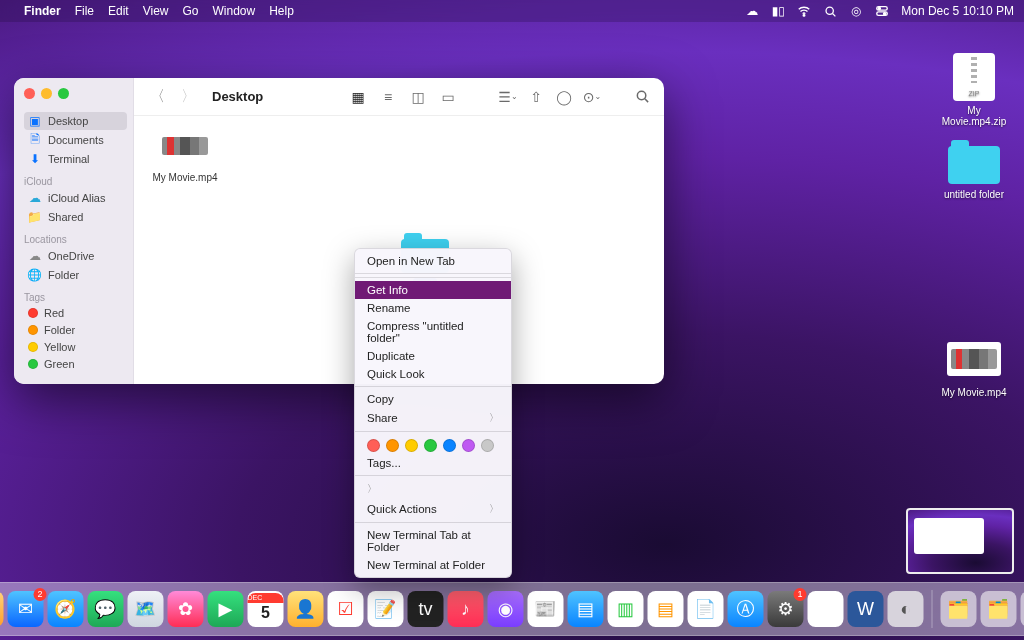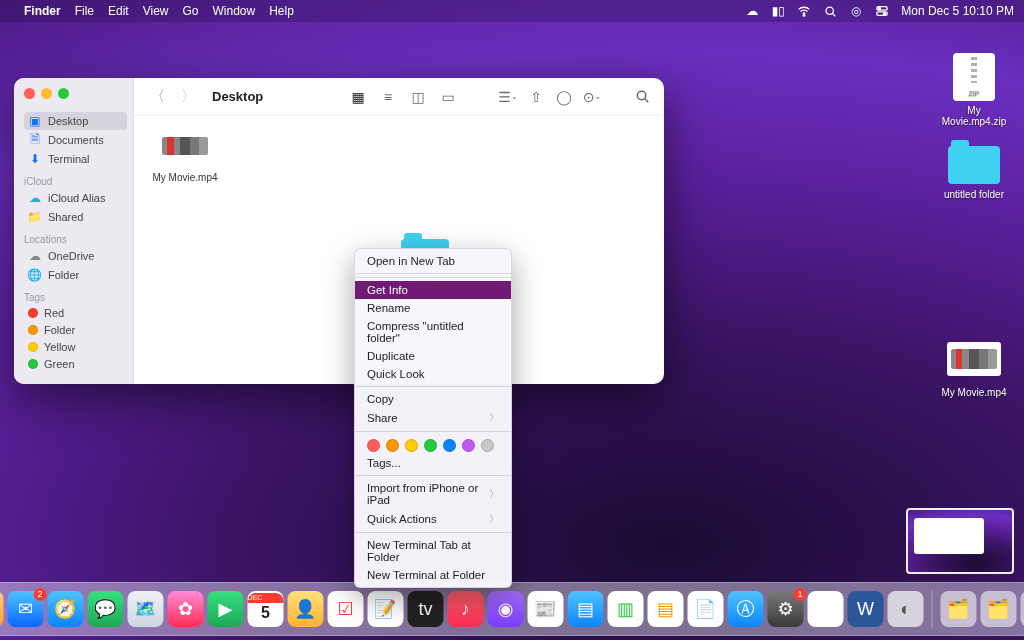--- a/index.html
+++ b/index.html
@@ -312,21 +312,20 @@
     <span style="background:#28c840"></span>
     <span style="background:#0a84ff"></span>
     <span style="background:#bf5af2"></span>
     <span style="background:#c8c8c8"></span>
   </div>
   <div class="mi">
       <span>Tags...</span>
     </div>
   <hr>
   <div class="mi">
-      <span>Import from iPhone or iPad</span>
       <span class="chev">〉</span>
     </div>
   <div class="mi">
       <span>Quick Actions</span>
       <span class="chev">〉</span>
     </div>
   <hr>
   <div class="mi">
       <span>New Terminal Tab at Folder</span>
     </div>

